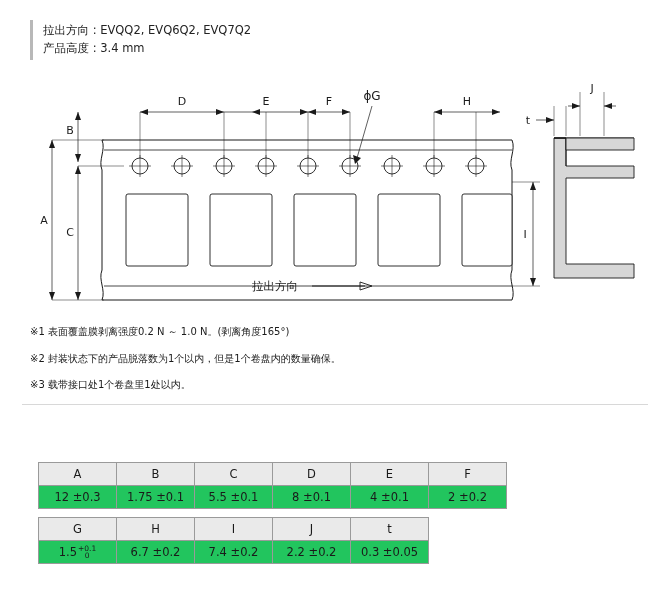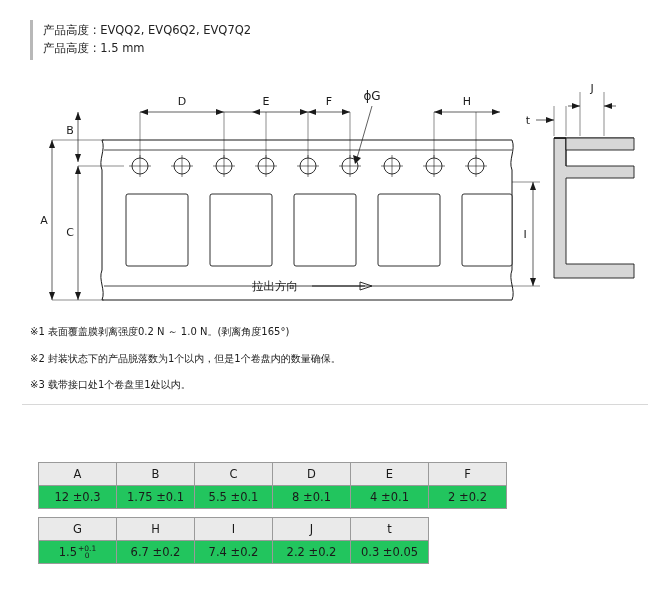--- a/index.html
+++ b/index.html
@@ -105,22 +105,22 @@
     font-family: "DejaVu Sans", "Liberation Sans", sans-serif;
     fill: #1a1a1a;
   }
 </style>
 </head>
 <body>
 
 <div class="page">
 
   <div class="header-box">
-    <div>产品高度 : EVQQ2, EVQ6Q2, EVQ7Q2</div>
-    <div>产品高度 : 1.5 mm</div>
+    <div>拉出方向 : EVQQ2, EVQ6Q2, EVQ7Q2</div>
+    <div>产品高度 : 3.4 mm</div>
   </div>
 
   <div class="drawing">
     <svg width="630" height="230" viewBox="0 0 630 230" xmlns="http://www.w3.org/2000/svg">
 
       <path d="M82,62 C86,72 78,82 82,92 L82,192 C78,202 86,212 82,222" fill="none" stroke="#1a1a1a" stroke-width="1"></path>
 
       <line x1="82" y1="62" x2="492" y2="62" stroke="#1a1a1a" stroke-width="1"></line>
 
       <line x1="82" y1="222" x2="492" y2="222" stroke="#1a1a1a" stroke-width="1"></line>

